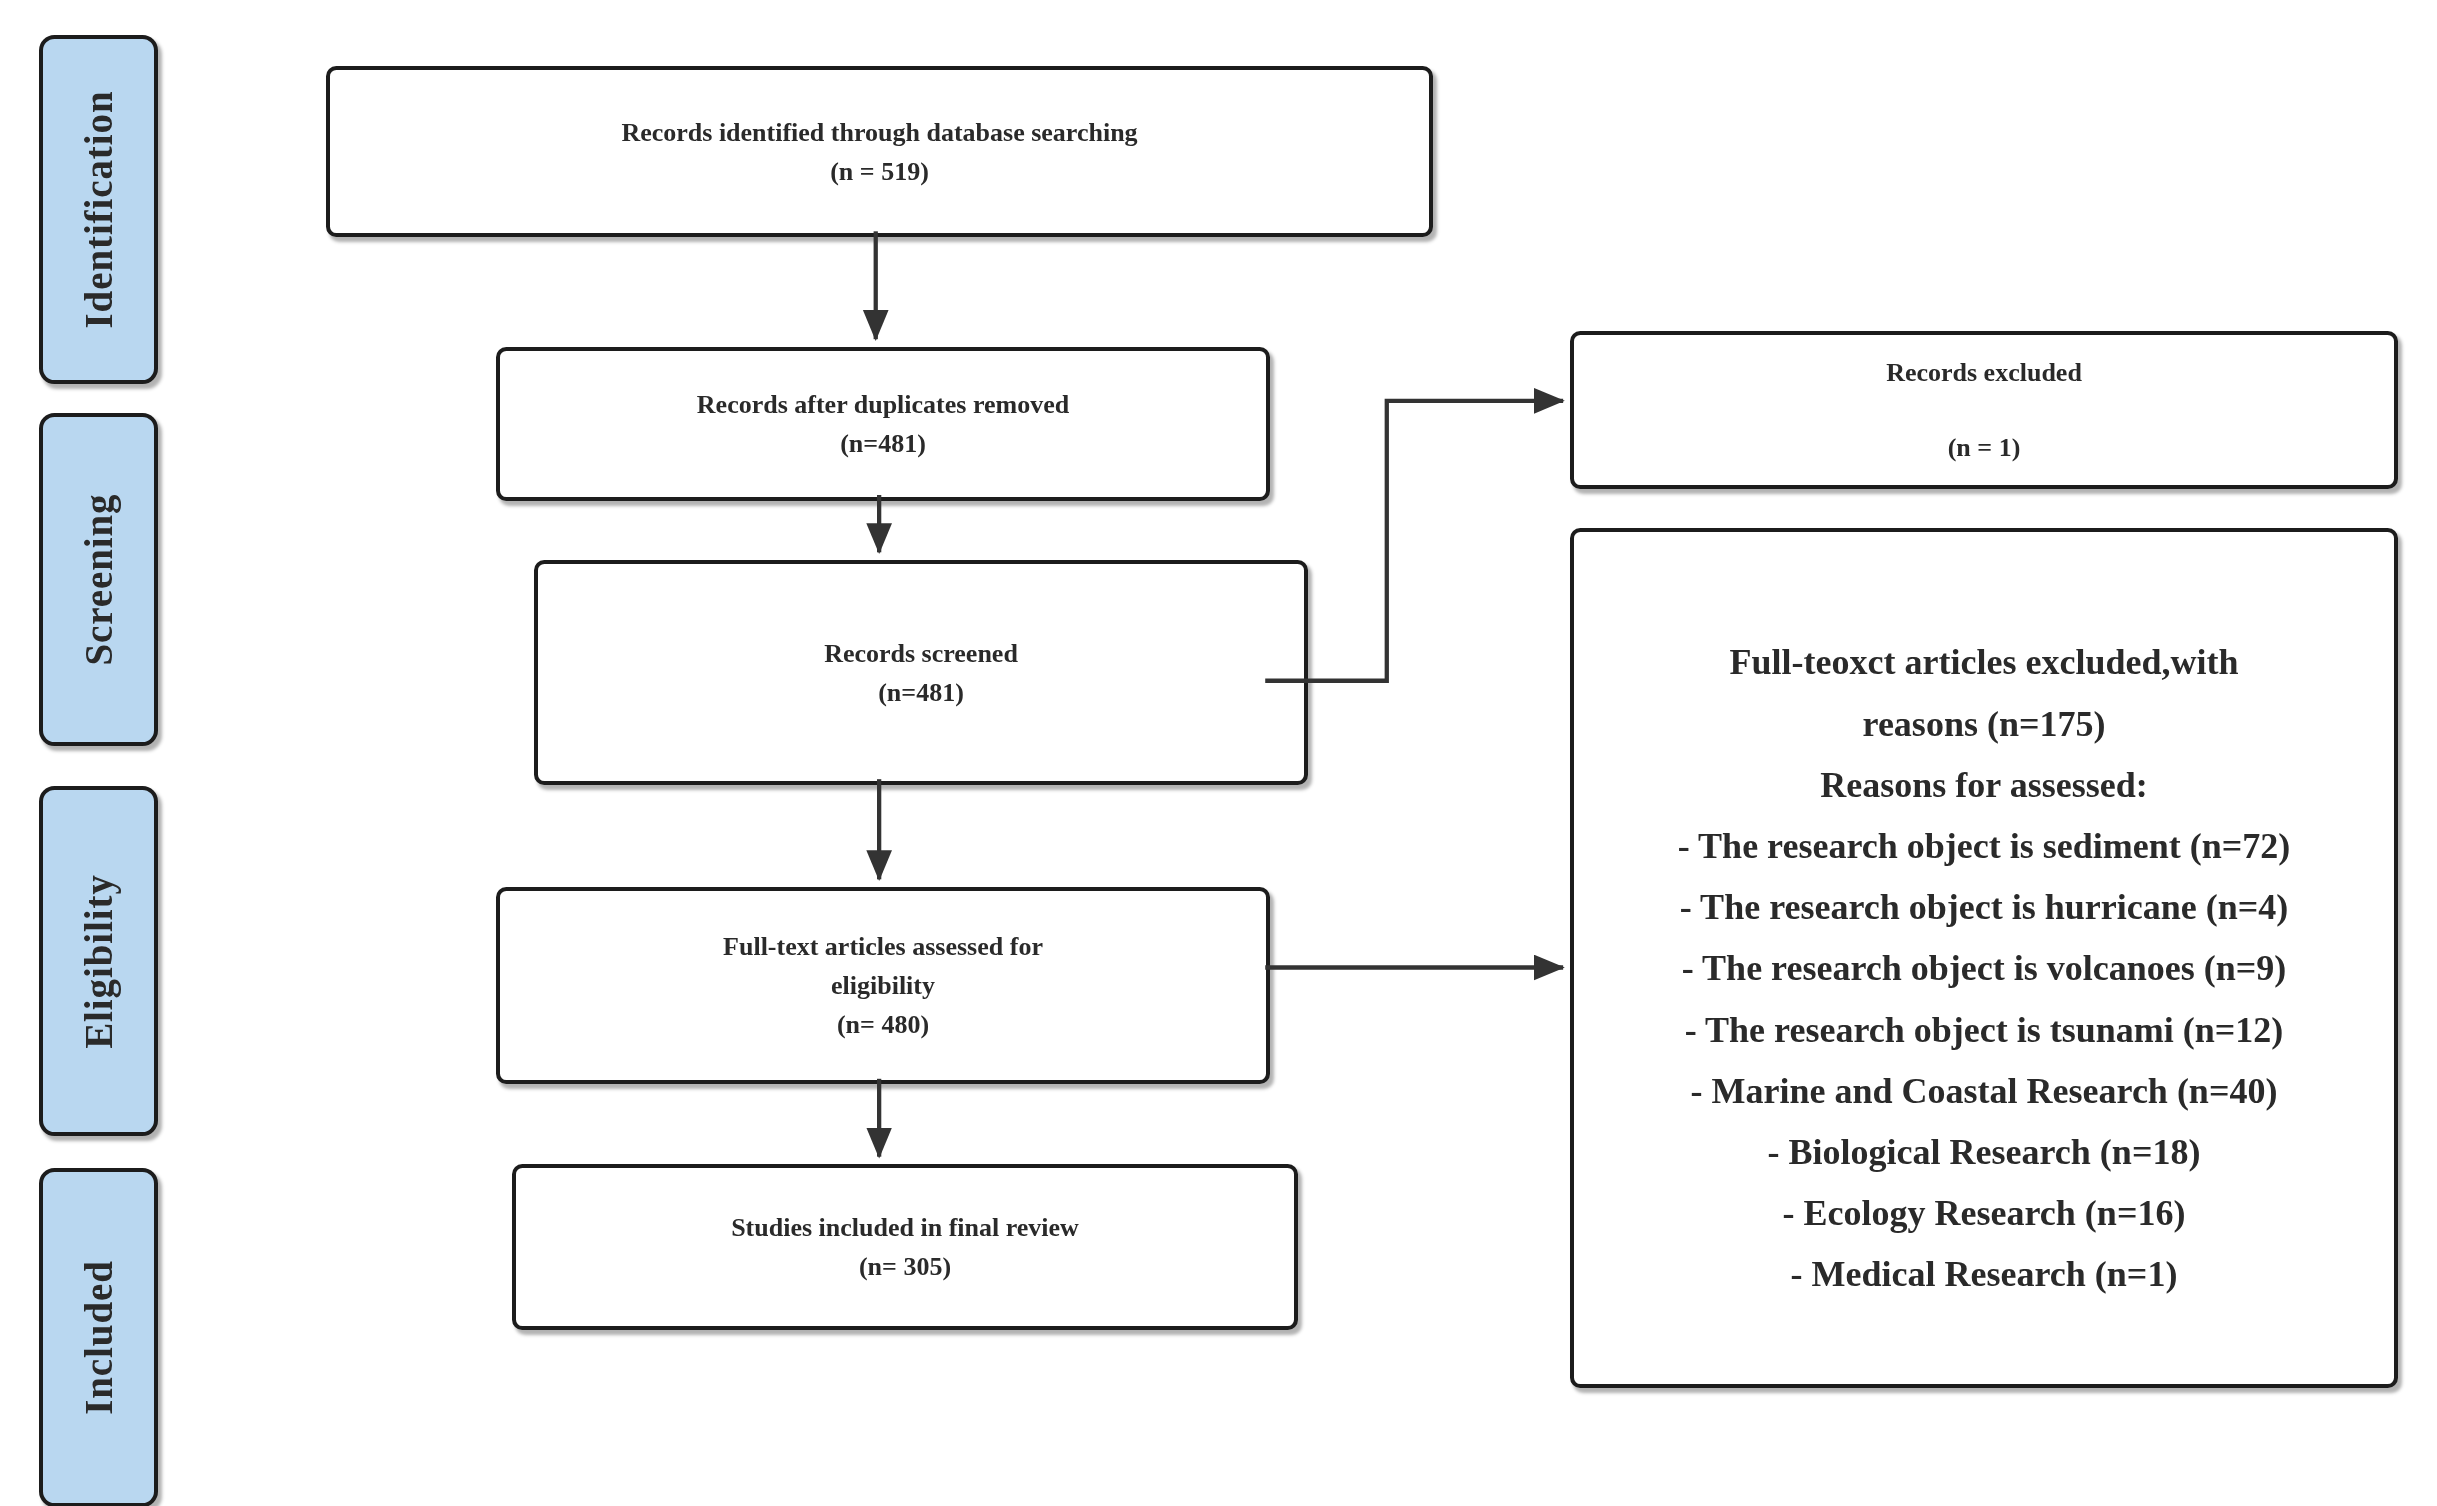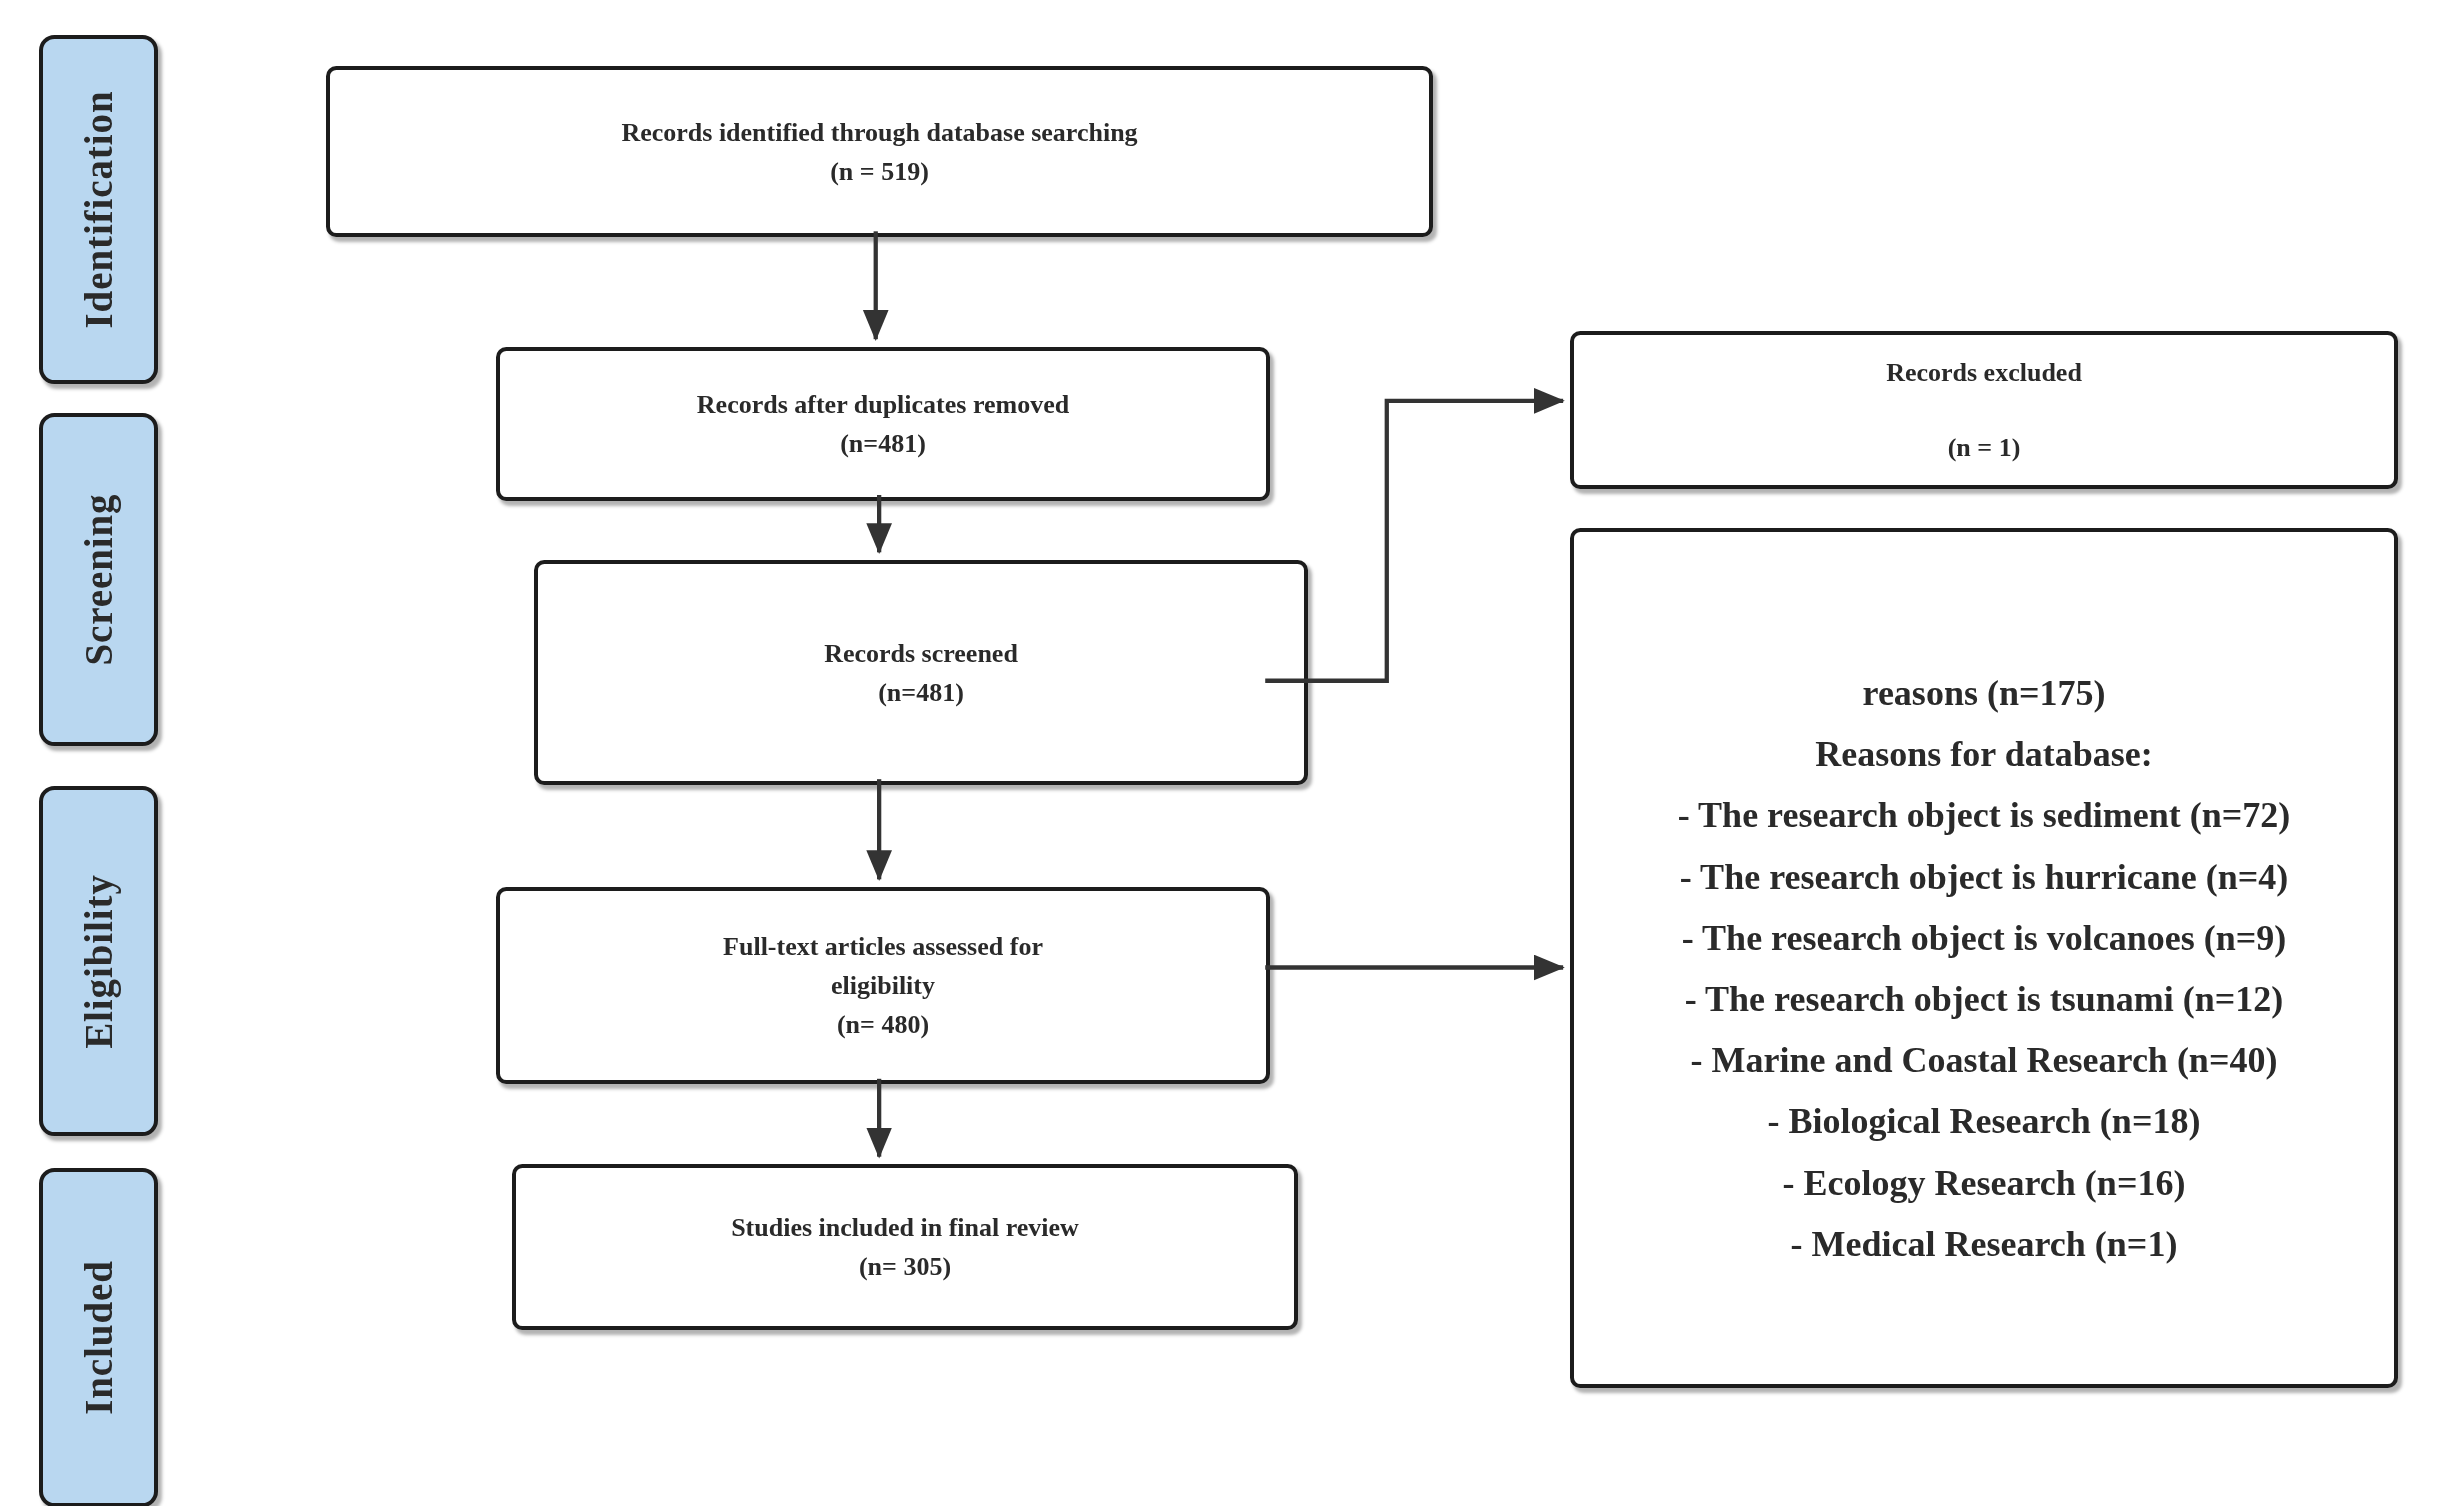--- a/index.html
+++ b/index.html
@@ -79,22 +79,23 @@
     <div class="bline">Studies included in final review</div>
     <div class="bline">(n= 305)</div>
   </div>
 
   <div class="box" id="box-excluded">
     <div class="bline">Records excluded</div>
     <div class="bline">(n = 1)</div>
   </div>
 
   <div class="box reasons" id="box-reasons">
+    <div class="bline">Full-teoxct articles excluded,with</div>
     <div class="bline">reasons (n=175)</div>
-    <div class="bline">Reasons for database:</div>
+    <div class="bline">Reasons for assessed:</div>
     <div class="bline">- The research object is sediment (n=72)</div>
     <div class="bline">- The research object is hurricane (n=4)</div>
     <div class="bline">- The research object is volcanoes (n=9)</div>
     <div class="bline">- The research object is tsunami (n=12)</div>
     <div class="bline">- Marine and Coastal Research (n=40)</div>
     <div class="bline">- Biological Research (n=18)</div>
     <div class="bline">- Ecology Research (n=16)</div>
     <div class="bline">- Medical Research (n=1)</div>
   </div>
 

